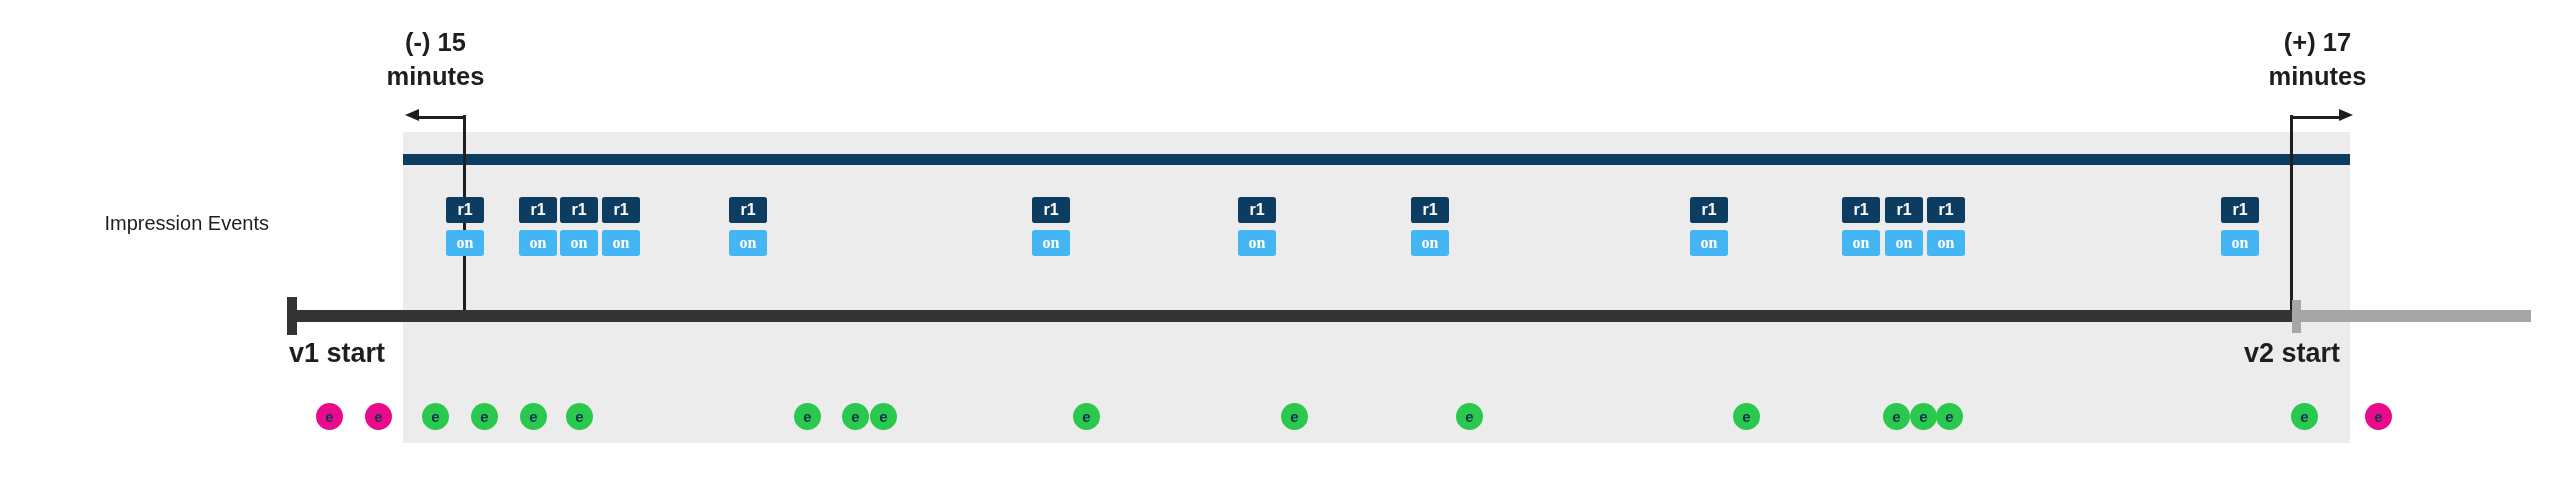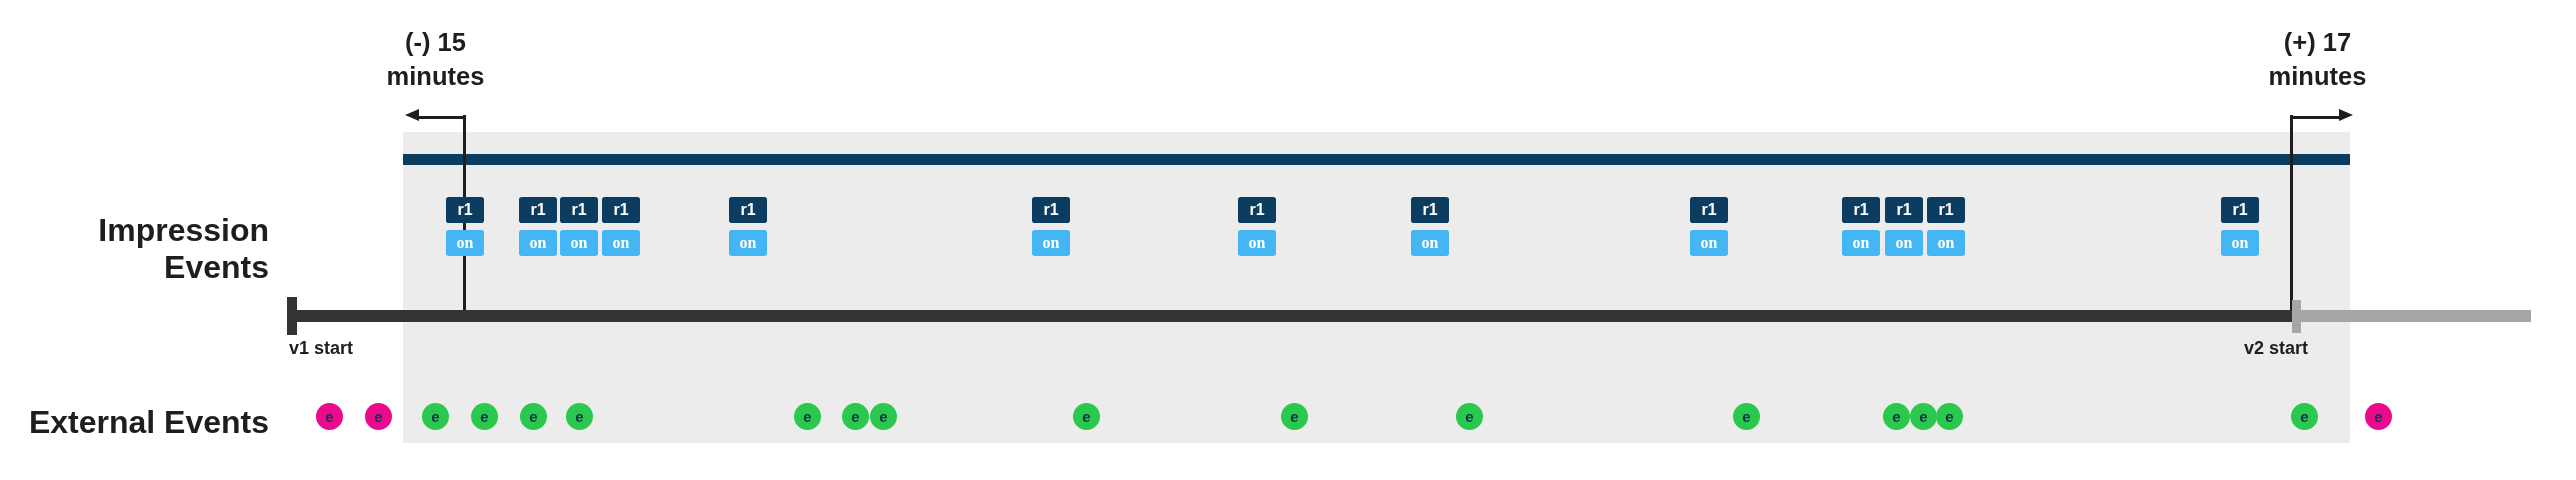--- a/index.html
+++ b/index.html
@@ -34,38 +34,38 @@
   .arrow-head.right { left:2339px; border-left:14px solid var(--text-dark); }
   .offset-label {
     position:absolute; top:24.5px; width:189px;
     text-align:center; font-size:25.5px; font-weight:600;
     color:var(--text-dark); line-height:34px;
   }
   .offset-label.left  { left:341px; }
   .offset-label.right { left:2223px; }
   .row-label {
     position:absolute; left:19px; width:250px;
-    text-align:right; font-size:32px; font-weight:700;
+    text-align:right; font-size:20px; font-weight:400;
     color:var(--text-dark);
   }
   .row-label.impression { top:212px; }
   .row-label.external   { top:404px; }
   .imp-unit { position:absolute; top:197px; width:38px; }
   .imp-box {
     width:38px; height:26.4px; border-radius:2.8px;
     color:#ffffff; font-size:16px; font-weight:600;
     display:flex; align-items:center; justify-content:center;
   }
   .imp-r1 { background:var(--navy); margin-bottom:6.6px; }
   .imp-on { background:var(--sky-blue);font-family:Liberation Serif, serif; }
   .timeline-dark  { position:absolute; left:292px;  top:310px; width:2000px; height:12.3px; background:var(--timeline-dark); }
   .timeline-light { position:absolute; left:2292px; top:310px; width:239px;  height:12.3px; background:var(--timeline-light); }
   .cap-dark  { position:absolute; left:287px;  top:297px; width:10.4px; height:38px; background:var(--timeline-dark); }
   .cap-light { position:absolute; left:2292px; top:300px; width:9.4px; height:33px; background:var(--timeline-light); }
-  .start-label { position:absolute; top:338px; font-size:18px; font-weight:600; color:var(--text-dark);text-align:right; }
+  .start-label { position:absolute; top:338px; font-size:27px; font-weight:600; color:var(--text-dark);text-align:right; }
   .start-label.v1 { left:289px; }
   .start-label.v2 { left:2244px; }
   .dot {
     position:absolute; top:403px; width:27px; height:27px;
     border-radius:50%;
     display:flex; align-items:center; justify-content:center;
     font-size:15px; font-weight:700; color:var(--dot-text);
   }
   .dot.green   { background:var(--green); }
   .dot.magenta { background:var(--magenta); }
@@ -150,21 +150,20 @@
       </div>
     </div>
 
   <div class="cap-dark"></div>
   <div class="timeline-dark"></div>
   <div class="cap-light"></div>
   <div class="timeline-light"></div>
   <div class="start-label v1">v1 start</div>
   <div class="start-label v2">v2 start</div>
 
-  <div class="row-label external">External Events</div>
   <div>
       <div class="dot magenta" style="left: 316px;">e</div>
       <div class="dot magenta" style="left: 365px;">e</div>
       <div class="dot green" style="left: 422px;">e</div>
       <div class="dot green" style="left: 471px;">e</div>
       <div class="dot green" style="left: 520px;">e</div>
       <div class="dot green" style="left: 566px;">e</div>
       <div class="dot green" style="left: 794px;">e</div>
       <div class="dot green" style="left: 842px;">e</div>
       <div class="dot green" style="left: 870px;">e</div>

